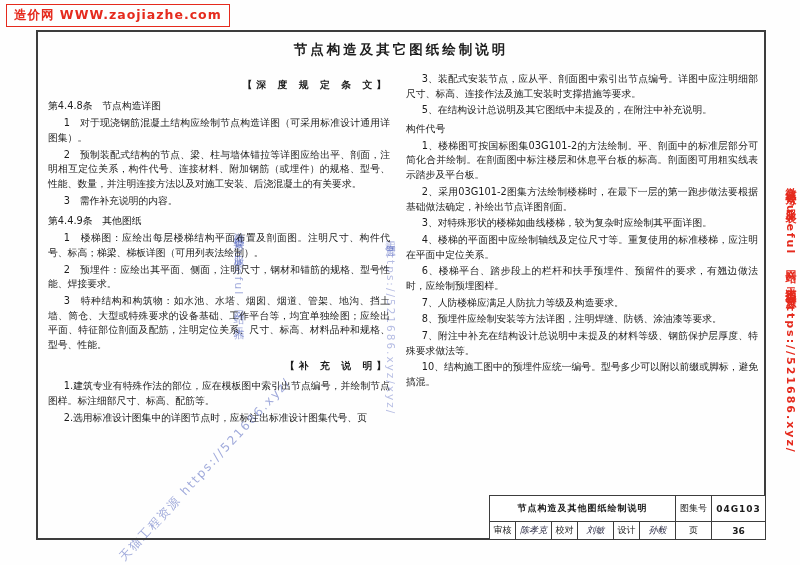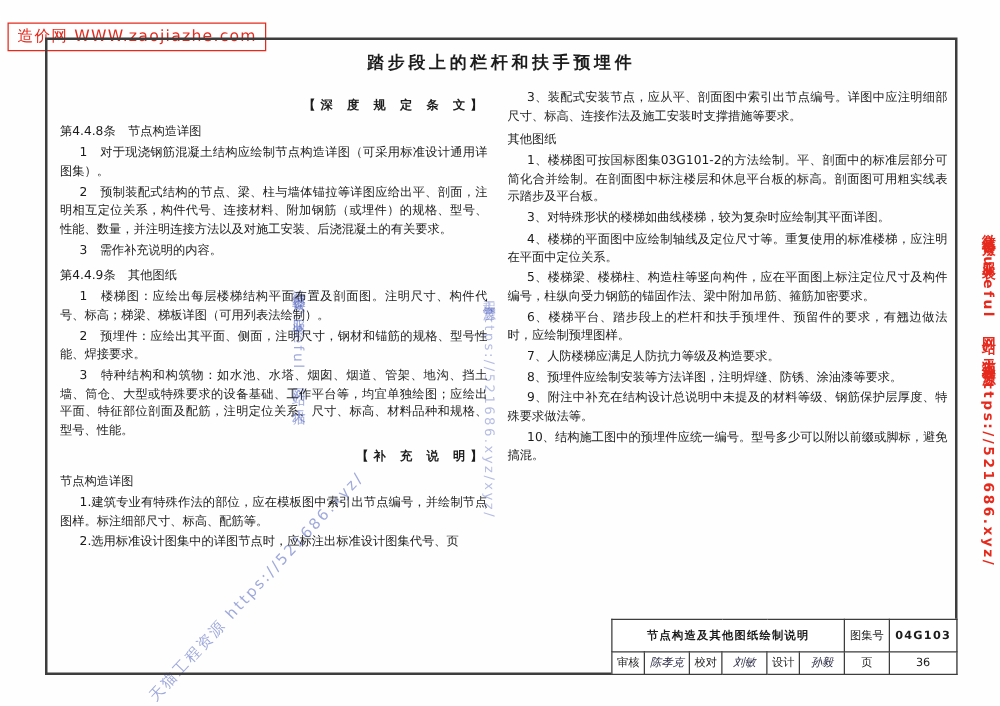--- a/index.html
+++ b/index.html
@@ -78,31 +78,31 @@
     font-weight: bold;
     letter-spacing: 1px;
     margin-top: 24px;
   }
   .tb-sig {
     font-family: "DejaVu Serif", "Liberation Serif", serif;
     font-style: italic;
     font-size: 10px;
     color: #2b2b45;
   }
-  .tb-page { font-size: 10.5px; font-weight: normal; }
+  .tb-page { font-size: 10.5px; font-weight: bold; }
   .tb-row2 td { height: 18px; }
   
   .wm { position: absolute; pointer-events: none; white-space: nowrap; }
   .wm-topleft {
-    left: 6px; top: 18px;
+    left: 6px; top: 4px;
     color: #e52a1d;
     border: 1.5px solid #e52a1d;
     padding: 2px 7px;
     font-size: 12.5px;
-    font-weight: normal;
+    font-weight: bold;
     letter-spacing: 1px;
     background: rgba(255,255,255,0.4);
   }
   .wm-right {
     right: 3px; top: 178px;
     writing-mode: vertical-rl;
     text-orientation: mixed;
     color: #e52a1d;
     font-size: 11px;
     font-weight: bold;
@@ -140,48 +140,48 @@
 <body>
 
 <div class="wm wm-topleft">造价网 WWW.zaojiazhe.com</div>
 <div class="wm wm-right">微信公众号：服装useful 网站：天猫工程资源 https://521686.xyz/</div>
 <div class="wm wm-center-v1">微信公众号：服装useful 网站：天猫</div>
 <div class="wm wm-center-v2">工程资源 https://521686.xyz/xyz/</div>
 <div class="wm wm-diag">天猫工程资源 https://521686.xyz/</div>
 
 <div class="sheet">
 
-  <div class="doc-title">踏步段上的栏杆和扶手预埋件</div>
+  <div class="doc-title">节点构造及其它图纸绘制说明</div>
 
   <div class="col col-left">
       <div class="ln header">【深 度 规 定 条 文】</div>
       <div class="ln art">第4.4.8条　节点构造详图</div>
       <div class="ln p">1　对于现浇钢筋混凝土结构应绘制节点构造详图（可采用标准设计通用详图集）。</div>
       <div class="ln p">2　预制装配式结构的节点、梁、柱与墙体锚拉等详图应给出平、剖面，注明相互定位关系，构件代号、连接材料、附加钢筋（或埋件）的规格、型号、性能、数量，并注明连接方法以及对施工安装、后浇混凝土的有关要求。</div>
       <div class="ln p">3　需作补充说明的内容。</div>
       <div class="ln art">第4.4.9条　其他图纸</div>
       <div class="ln p">1　楼梯图：应绘出每层楼梯结构平面布置及剖面图。注明尺寸、构件代号、标高；梯梁、梯板详图（可用列表法绘制）。</div>
       <div class="ln p">2　预埋件：应绘出其平面、侧面，注明尺寸，钢材和锚筋的规格、型号性能、焊接要求。</div>
       <div class="ln p">3　特种结构和构筑物：如水池、水塔、烟囱、烟道、管架、地沟、挡土墙、筒仓、大型或特殊要求的设备基础、工作平台等，均宜单独绘图；应绘出平面、特征部位剖面及配筋，注明定位关系、尺寸、标高、材料品种和规格、型号、性能。</div>
       <div class="ln header">【补 充 说 明】</div>
-      <div class="ln sub">节点构造详图</div>
       <div class="ln p">1.建筑专业有特殊作法的部位，应在模板图中索引出节点编号，并绘制节点图样。标注细部尺寸、标高、配筋等。</div>
       <div class="ln p">2.选用标准设计图集中的详图节点时，应标注出标准设计图集代号、页</div>
     </div>
   <div class="col col-right">
       <div class="ln p">3、装配式安装节点，应从平、剖面图中索引出节点编号。详图中应注明细部尺寸、标高、连接作法及施工安装时支撑措施等要求。</div>
-      <div class="ln sub">其他图纸</div>
+      <div class="ln p">5、在结构设计总说明及其它图纸中未提及的，在附注中补充说明。</div>
+      <div class="ln sub">构件代号</div>
       <div class="ln p">1、楼梯图可按国标图集03G101-2的方法绘制。平、剖面中的标准层部分可简化合并绘制。在剖面图中标注楼层和休息平台板的标高。剖面图可用粗实线表示踏步及平台板。</div>
+      <div class="ln p">2、采用03G101-2图集方法绘制楼梯时，在最下一层的第一跑步做法要根据基础做法确定，补绘出节点详图剖面。</div>
       <div class="ln p">3、对特殊形状的楼梯如曲线楼梯，较为复杂时应绘制其平面详图。</div>
       <div class="ln p">4、楼梯的平面图中应绘制轴线及定位尺寸等。重复使用的标准楼梯，应注明在平面中定位关系。</div>
-      <div class="ln p">5、楼梯梁、楼梯柱、构造柱等竖向构件，应在平面图上标注定位尺寸及构件编号，柱纵向受力钢筋的锚固作法、梁中附加吊筋、箍筋加密要求。</div>
       <div class="ln p">6、楼梯平台、踏步段上的栏杆和扶手预埋件、预留件的要求，有翘边做法时，应绘制预埋图样。</div>
       <div class="ln p">7、人防楼梯应满足人防抗力等级及构造要求。</div>
       <div class="ln p">8、预埋件应绘制安装等方法详图，注明焊缝、防锈、涂油漆等要求。</div>
-      <div class="ln p">9、附注中补充在结构设计总说明中未提及的材料等级、钢筋保护层厚度、特殊要求做法等。</div>
+      <div class="ln p">7、附注中补充在结构设计总说明中未提及的材料等级、钢筋保护层厚度、特殊要求做法等。</div>
       <div class="ln p">10、结构施工图中的预埋件应统一编号。型号多少可以附以前缀或脚标，避免搞混。</div>
     </div>
 
   <table class="titleblock">
     <colgroup>
       <col style="width:26px">
         <col style="width:36px">
       <col style="width:26px">
         <col style="width:36px">
       <col style="width:26px">

